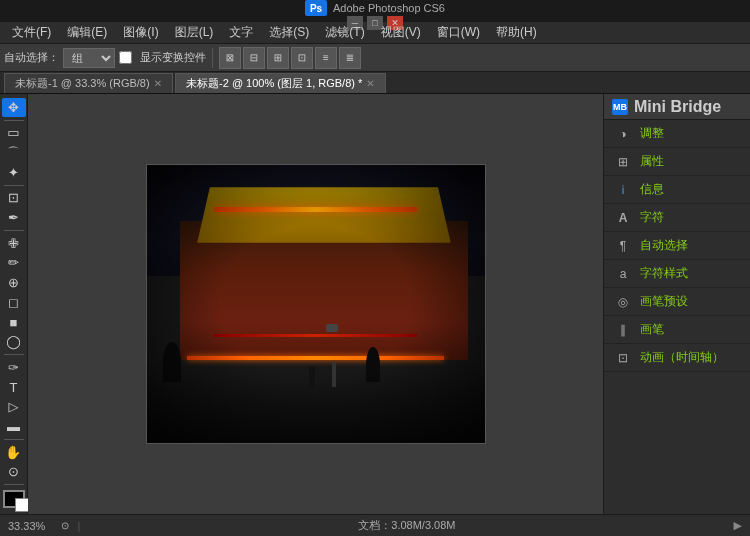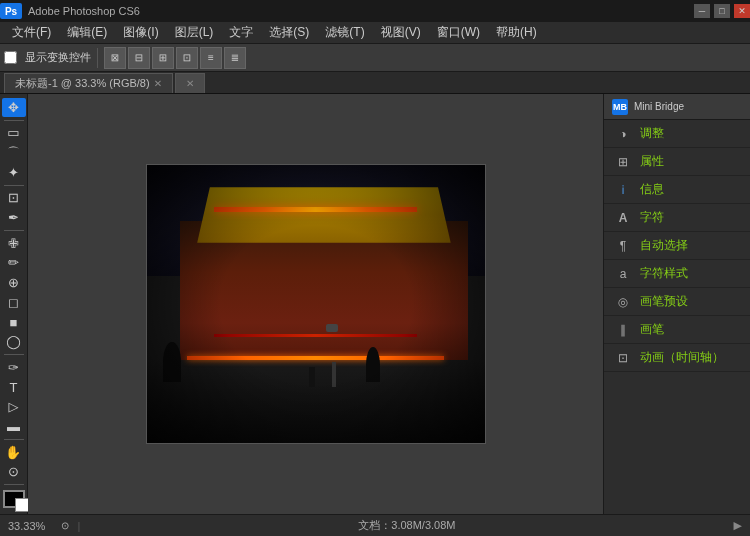--- a/index.html
+++ b/index.html
@@ -13,21 +13,22 @@
       color: #ccc;
     }
 
     
     #title-bar {
       height: 22px;
       background: #1a1a1a;
       display: flex;
       align-items: center;
       justify-content: space-between;
-      padding: 0 0;
+      padding: 0 8px;
+      flex-direction: column;
     }
     #title-bar-left {
       display: flex;
       align-items: center;
       gap: 6px;
     }
     #ps-logo {
       width: 22px;
       height: 16px;
       background: #1473e6;
@@ -283,23 +284,23 @@
       background: #1473e6;
       border-radius: 2px;
       font-size: 9px;
       color: white;
       display: flex;
       align-items: center;
       justify-content: center;
       font-weight: bold;
     }
     .panel-header-title {
-      font-size: 10px;
-      color: #ccc;
-      font-weight: normal;
+      font-size: 16px;
+      color: #ccc;
+      font-weight: bold;
     }
     .panel-item {
       height: 28px;
       display: flex;
       align-items: center;
       padding: 0 10px;
       gap: 8px;
       border-bottom: 1px solid #222;
       cursor: pointer;
     }
@@ -359,20 +360,27 @@
     <div class="menu-item">图层(L)</div>
     <div class="menu-item">文字</div>
     <div class="menu-item">选择(S)</div>
     <div class="menu-item">滤镜(T)</div>
     <div class="menu-item">视图(V)</div>
     <div class="menu-item">窗口(W)</div>
     <div class="menu-item">帮助(H)</div>
   </div>
 
 <div id="options-bar">
+  <div style="display:flex;align-items:center;gap:4px;">
+    <span class="options-label">自动选择：</span>
+    <select class="options-select">
+      <option>组</option>
+      <option>图层</option>
+    </select>
+  </div>
   <div style="display:flex;align-items:center;gap:8px;">
     <input type="checkbox" class="options-checkbox" style="">
     <span class="options-label">显示变换控件</span>
   </div>
   <div class="options-separator"></div>
   <div style="display:flex;gap:2px;">
     <button class="options-icon-btn">⊠</button>
     <button class="options-icon-btn">⊟</button>
     <button class="options-icon-btn">⊞</button>
     <button class="options-icon-btn">⊡</button>
@@ -380,20 +388,21 @@
     <button class="options-icon-btn">≣</button>
   </div>
 </div>
 
 <div id="tabs-bar">
   <div class="tab">
     <span>未标题-1 @ 33.3% (RGB/8)</span>
     <span class="tab-close">✕</span>
   </div>
   <div class="tab active">
+    <span>未标题-2 @ 100% (图层 1, RGB/8) *</span>
     <span class="tab-close">✕</span>
   </div>
 </div>
 
 <div id="main-layout">
 
   <div id="left-toolbar">
     <button class="tool-btn active">✥</button>
     <div class="tool-separator"></div>
     <button class="tool-btn">▭</button>

